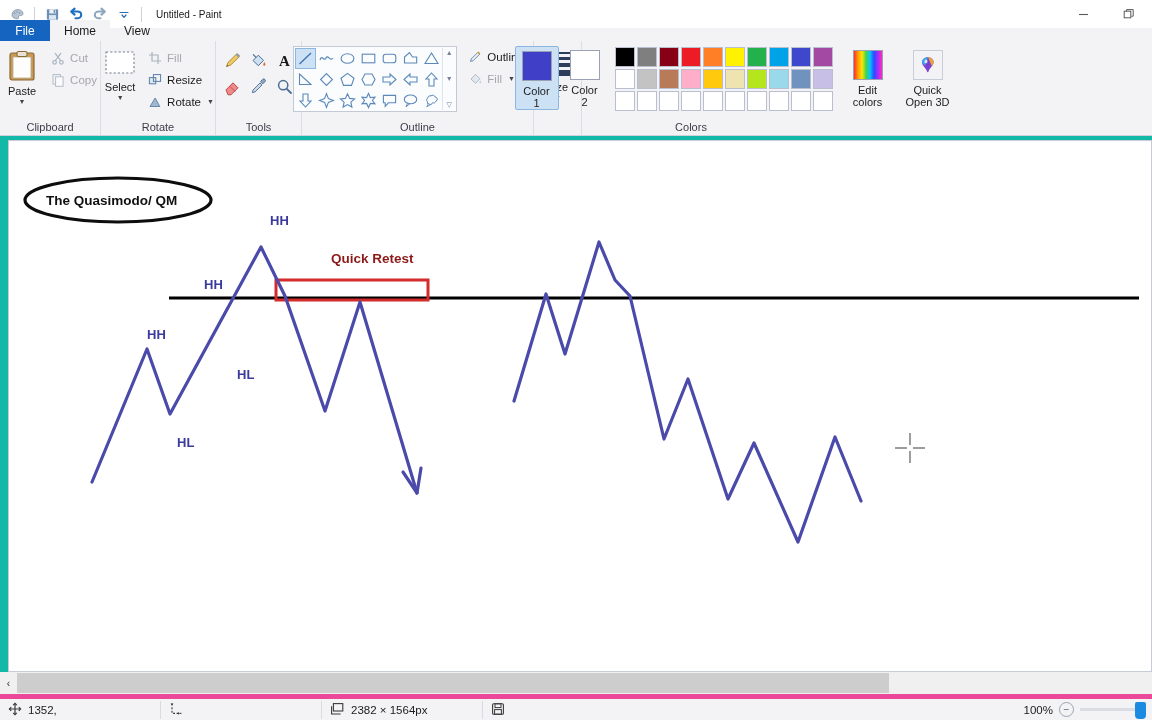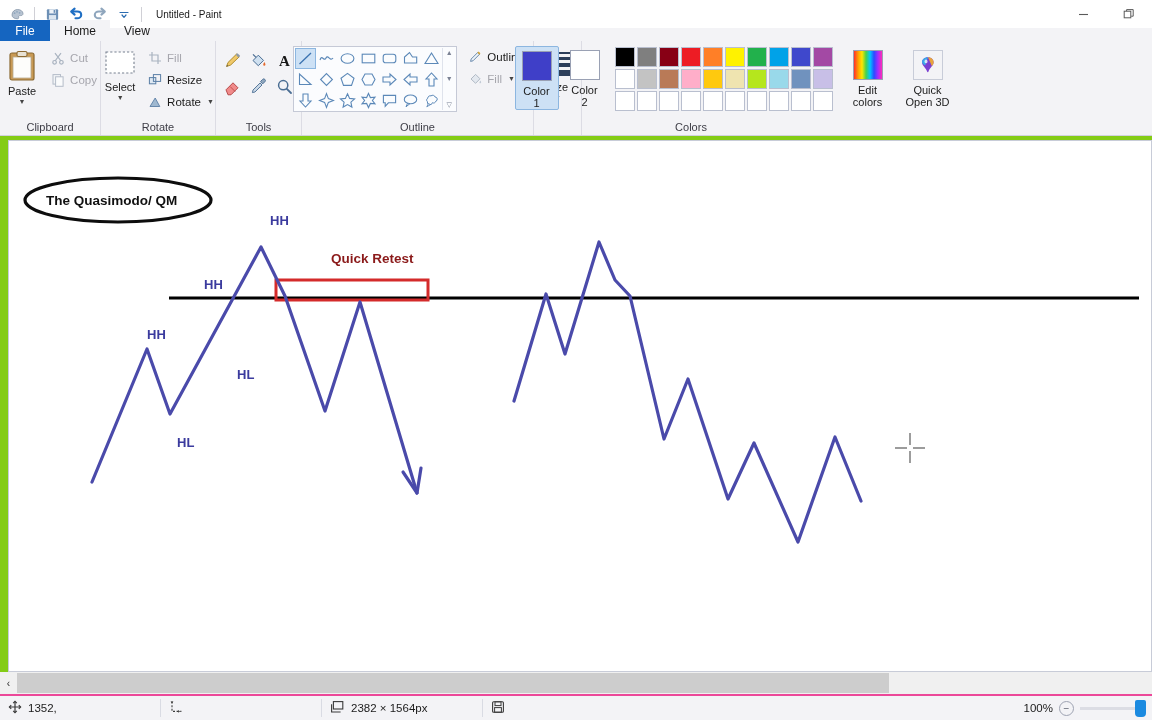--- a/index.html
+++ b/index.html
@@ -105,21 +105,21 @@
   .colorbig .swatch { width: 30px; height: 30px; border: 1px solid #9aa1b4; }
   .colorbig.sel { background: #cde1f5; border: 1px solid #8cb6e0; border-radius: 2px; }
   .colorbig .lbl { font-size: 11px; color: #1b1b1b; line-height: 12px; text-align: center; }
 
   .palette { display: grid; grid-template-columns: repeat(10, 21px); grid-auto-rows: 21px; gap: 1px; }
   .pal { width: 20px; height: 20px; border: 1px solid #b9bfcf; }
 
   
   .canvas-area {
     position: absolute; top: 136px; left: 0; width: 1152px; height: 536px;
-    background: #84cc16; padding: 4px 0 0 8px;
+    background: #14b8a6; padding: 4px 0 0 8px;
   }
   .paper {
     position: relative; width: 1144px; height: 532px; background: #ffffff;
     border: 1px solid #c8ccd8; overflow: hidden;
   }
   .paper svg { position: absolute; top: 0; left: 0; }
 
   .lbl-chart {
     position: absolute; font-family: "Liberation Sans", sans-serif;
     font-weight: bold; font-size: 13px; color: #3b3b9e;
@@ -141,21 +141,21 @@
   .hs-arrow {
     width: 17px; height: 22px; display: flex; align-items: center; justify-content: center;
     font-size: 10px; color: #2b2b2b;
   }
   .hs-track { position: relative; flex: 1; height: 22px; background: #f0f0f0; }
   .hs-thumb { position: absolute; left: 0; top: 1px; width: 872px; height: 20px; background: #cdcdcd; }
 
   
   .statusbar {
     position: absolute; top: 694px; left: 0; width: 1152px; height: 26px;
-    background: #f3f3f6; border-top: 2px solid #ec4899;
+    background: #f3f3f6; border-top: 5px solid #ec4899;
     display: flex; align-items: center; font-size: 11.5px; color: #1b1b1b;
   }
   .sb-cell { display: flex; align-items: center; gap: 6px; height: 26px; padding: 0 8px; }
   .sb-sep { width: 1px; height: 18px; background: #d9dbe3; }
   .sb-spacer { flex: 1; }
   .zoom-slider { position: relative; width: 64px; height: 14px; display: flex; align-items: center; }
   .zoom-track { width: 64px; height: 3px; background: #dcdde4; }
   .zoom-knob {
     position: absolute; right: -2px; top: -1px; width: 11px; height: 17px;
     background: #1b8ae0; border-radius: 2px 2px 4px 4px;

